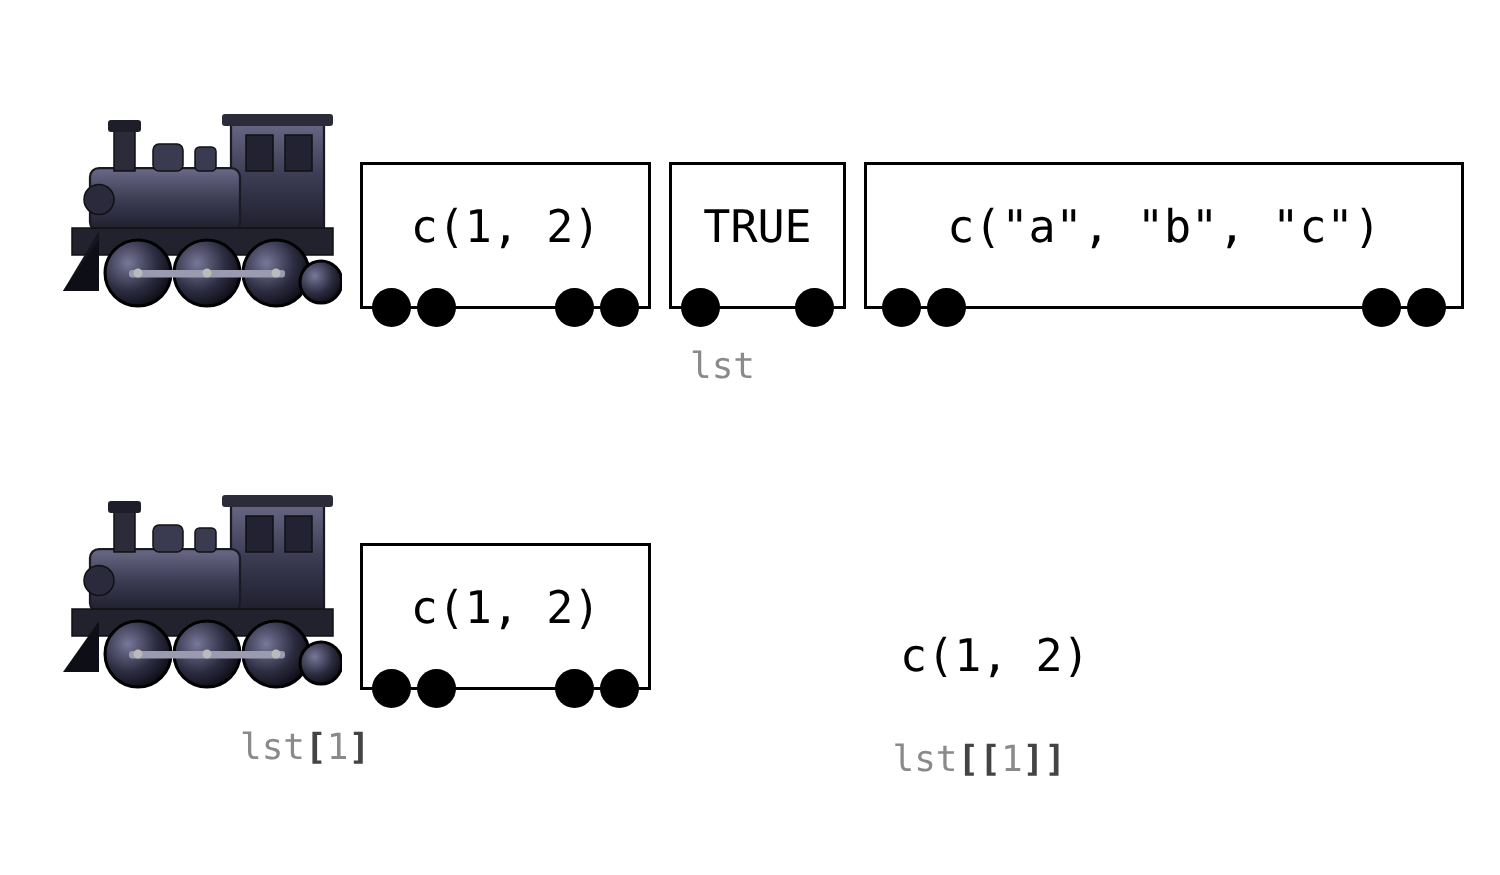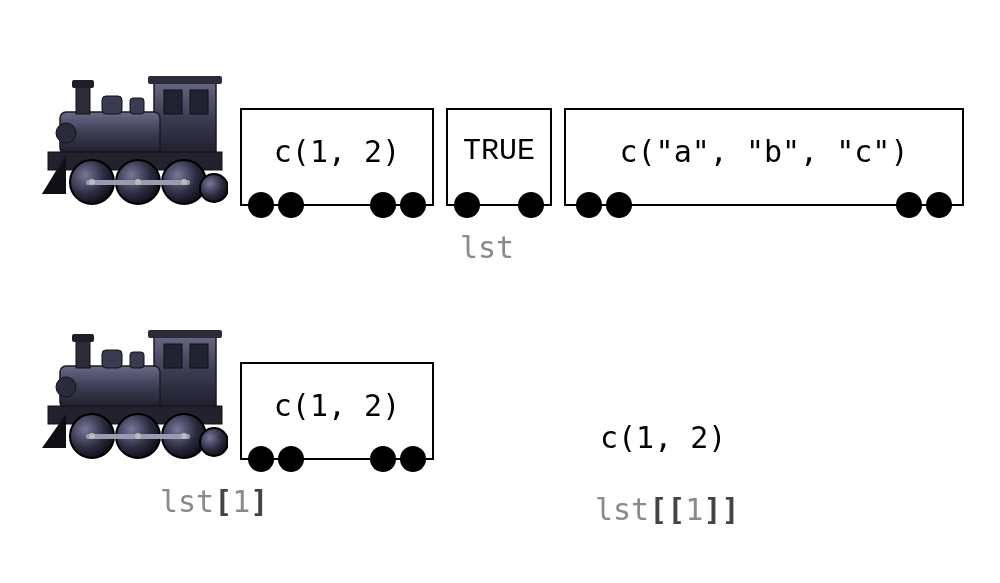--- a/index.html
+++ b/index.html
@@ -44,35 +44,35 @@
     justify-content: space-between;
     padding: 0 6px;
   }
   .wheel-pair { display: flex; gap: 4px; }
   .wheel {
     width: 26px; height: 26px; border-radius: 50%;
     background: #000;
   }
   .label {
     position: absolute;
-    font-size: 30px;
+    font-size: 24px;
     color: #8a8a8a;
     text-align: center;
     font-family: "Menlo", "Consolas", "DejaVu Sans Mono", monospace;
   }
   .label .br { color: #444; font-weight: bold; }
   .bare-value {
     position: absolute;
     font-size: 30px;
     color: #000;
     font-family: "Menlo", "Consolas", "DejaVu Sans Mono", monospace;
   }
   
   .car-a { width: 194px; }
-  .car-b { width: 106px; font-family: Liberation Mono, monospace; }
+  .car-b { width: 118px; }
   .car-c { width: 400px; }
   .car-c .wheels { padding: 0 10px; }
 </style>
 </head>
 <body>
 
 <div class="row row1">
   <div class="loco-wrap">
     <svg viewBox="0 0 186 140" width="186" height="140">
       <defs>

